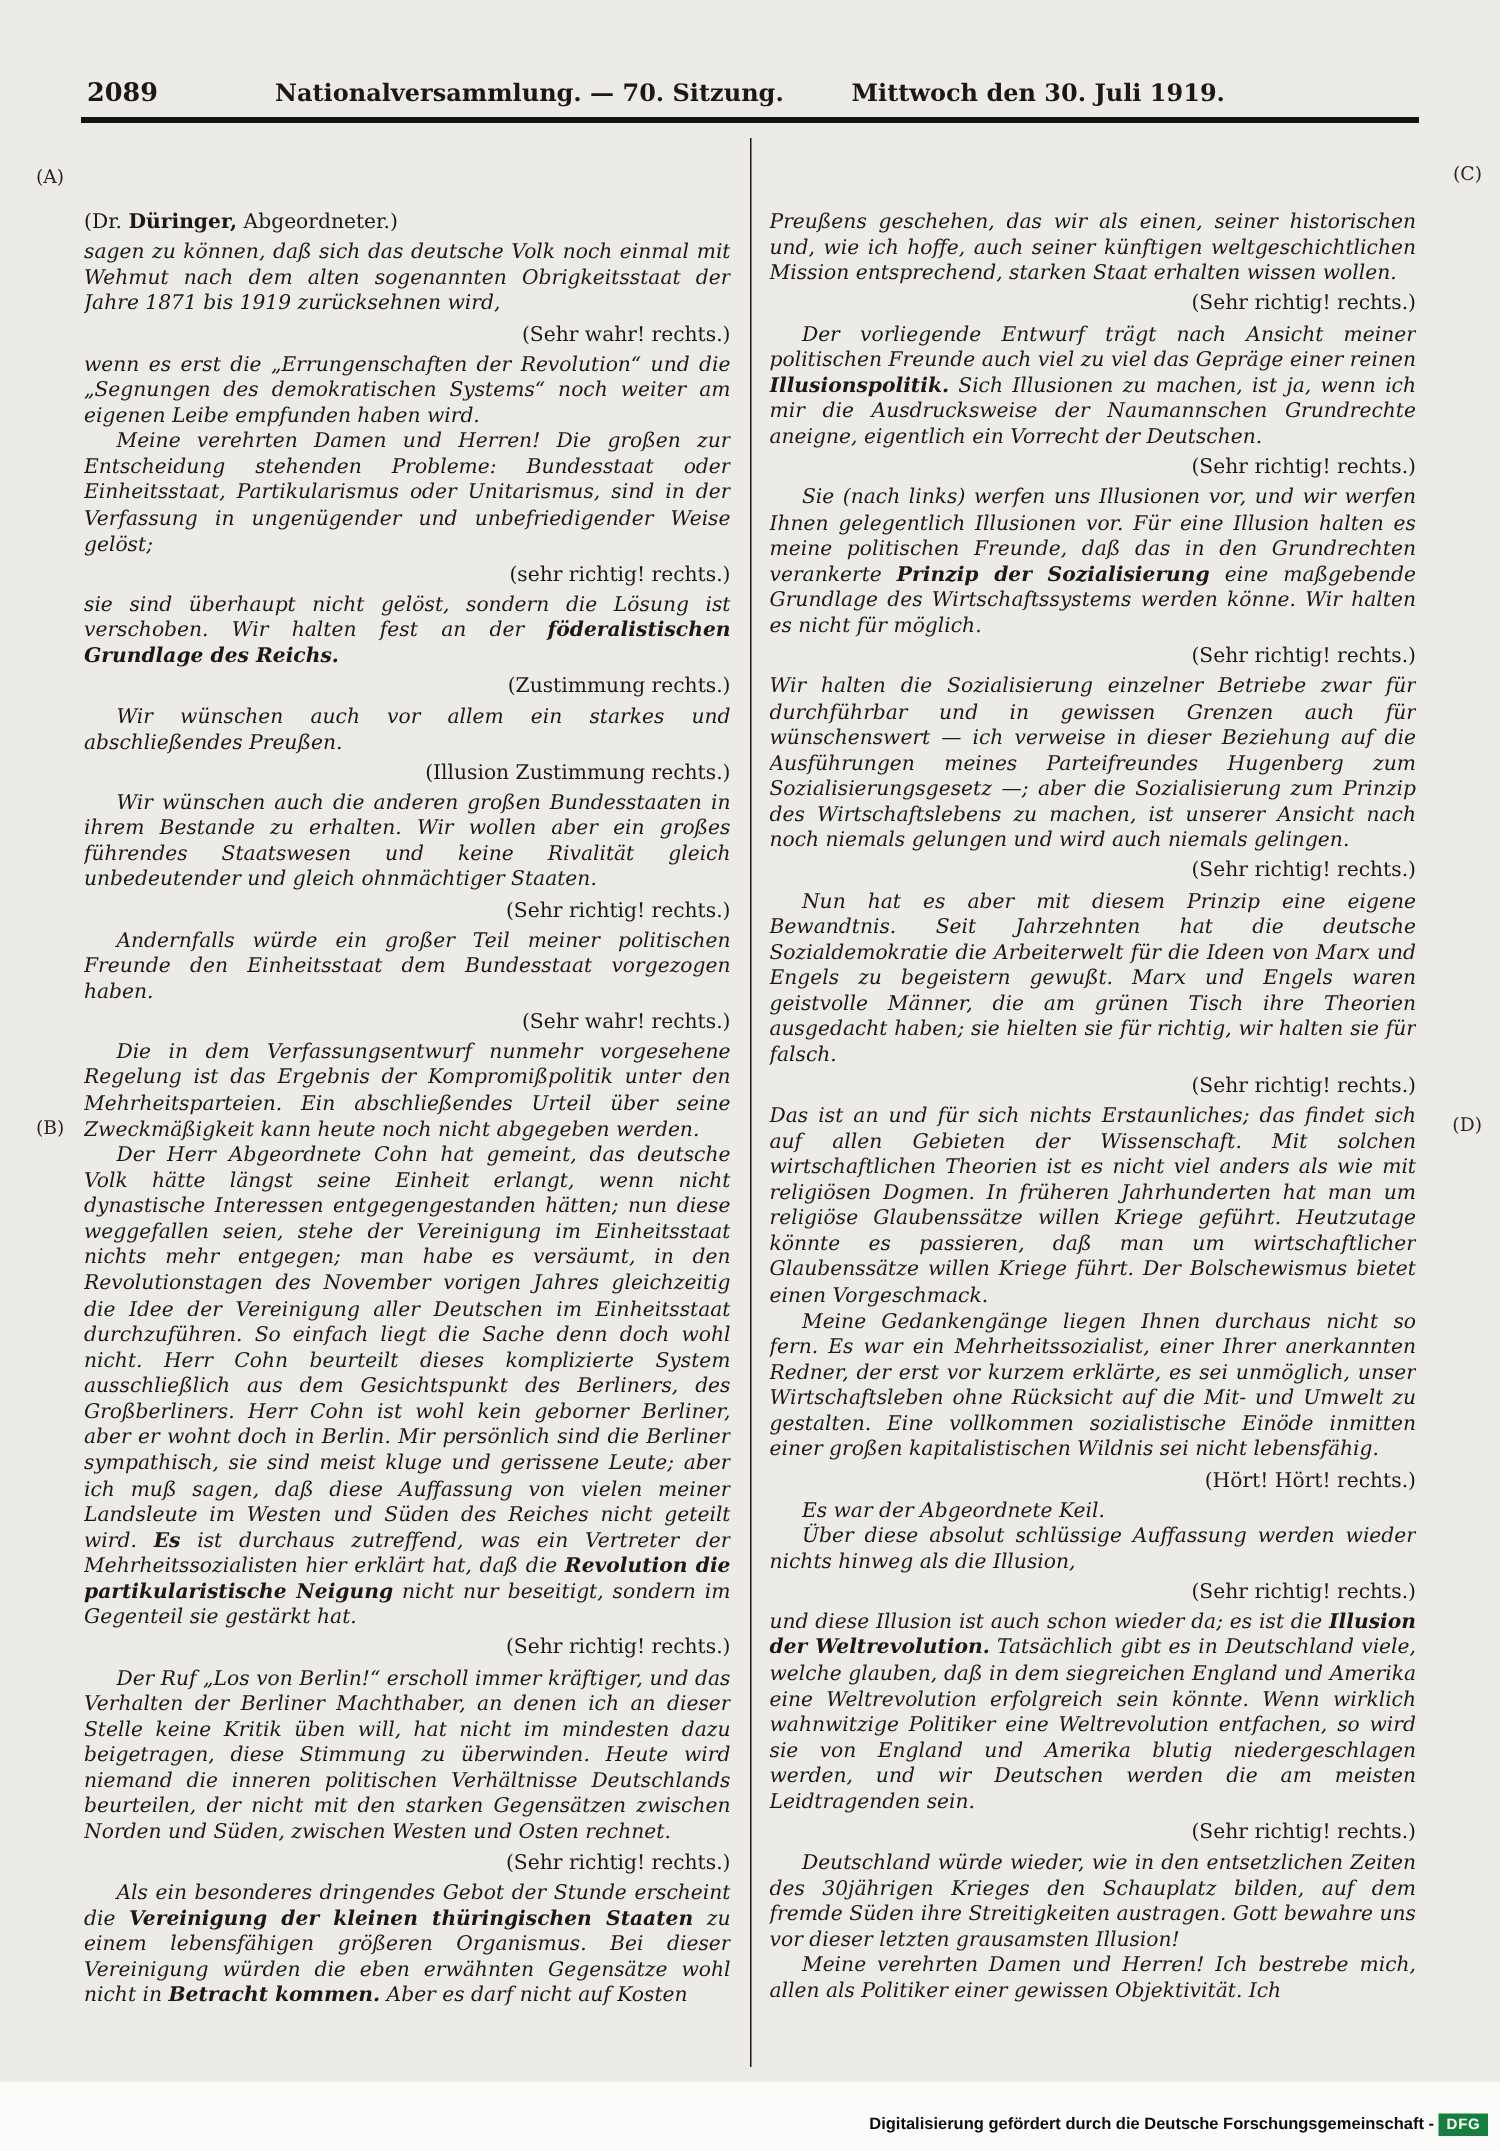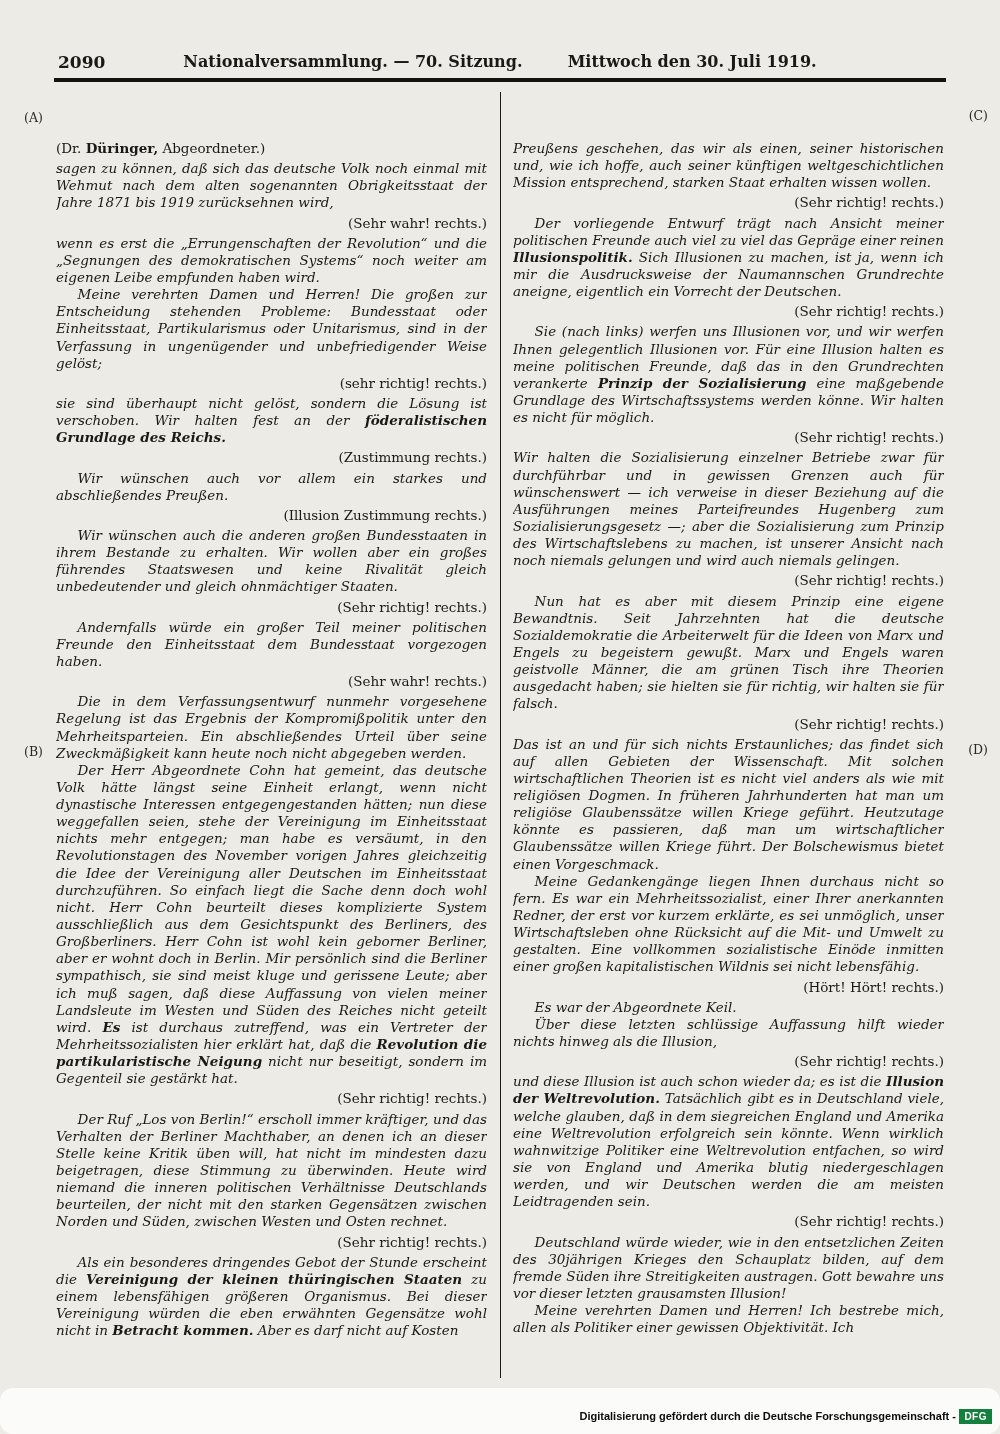--- a/index.html
+++ b/index.html
@@ -43,21 +43,20 @@
     position:absolute; font-size:12.5px; color:#2a2622;
     font-family:"DejaVu Serif", serif;
   }
   .m-a { left:24px; top:110px; }
   .m-b { left:24px; top:744px; }
   .m-c { right:12px; top:108px; }
   .m-d { right:12px; top:742px; }
   .footer-strip {
     position:absolute; left:0; right:0; bottom:0; height:46px;
     background:#fbfbfa;
-    border-radius:13px;
   }
   .credit {
     position:absolute; right:44px; bottom:12px;
     font-family:"Liberation Sans", sans-serif;
     font-size:11px; font-weight:bold; color:#0c0c0c;
     white-space:nowrap;
   }
   .dfg {
     position:absolute; right:8px; bottom:10px;
     display:inline-block;
@@ -66,21 +65,21 @@
     font-size:10px; font-weight:bold;
     padding:2px 5px; letter-spacing:0.5px;
   }
 </style>
 </head>
 <body>
 
 <div class="page">
 
   <div class="header">
-    <span class="pagenum">2090</span>
+    <span class="pagenum">2089</span>
     <span class="htitle-wrap">
       <span>Nationalversammlung. — 70. Sitzung.</span>
       <span class="htitle-gap"></span>
       <span>Mittwoch den 30. Juli 1919.</span>
     </span>
   </div>
 
   <div class="rule"></div>
 
   <div class="columns">
@@ -115,21 +114,21 @@
         <div class="para body indent">Sie (nach links) werfen uns Illusionen vor, und wir werfen Ihnen gelegentlich Illusionen vor. Für eine Illusion halten es meine politischen Freunde, daß das in den Grundrechten verankerte <b>Prinzip der Sozialisierung</b> eine maßgebende Grundlage des Wirtschaftssystems werden könne. Wir halten es nicht für möglich.</div>
         <div class="para inter">(Sehr richtig! rechts.)</div>
         <div class="para body">Wir halten die Sozialisierung einzelner Betriebe zwar für durchführbar und in gewissen Grenzen auch für wünschenswert — ich verweise in dieser Beziehung auf die Ausführungen meines Parteifreundes Hugenberg zum Sozialisierungsgesetz —; aber die Sozialisierung zum Prinzip des Wirtschaftslebens zu machen, ist unserer Ansicht nach noch niemals gelungen und wird auch niemals gelingen.</div>
         <div class="para inter">(Sehr richtig! rechts.)</div>
         <div class="para body indent">Nun hat es aber mit diesem Prinzip eine eigene Bewandtnis. Seit Jahrzehnten hat die deutsche Sozialdemokratie die Arbeiterwelt für die Ideen von Marx und Engels zu begeistern gewußt. Marx und Engels waren geistvolle Männer, die am grünen Tisch ihre Theorien ausgedacht haben; sie hielten sie für richtig, wir halten sie für falsch.</div>
         <div class="para inter">(Sehr richtig! rechts.)</div>
         <div class="para body">Das ist an und für sich nichts Erstaunliches; das findet sich auf allen Gebieten der Wissenschaft. Mit solchen wirtschaftlichen Theorien ist es nicht viel anders als wie mit religiösen Dogmen. In früheren Jahrhunderten hat man um religiöse Glaubenssätze willen Kriege geführt. Heutzutage könnte es passieren, daß man um wirtschaftlicher Glaubenssätze willen Kriege führt. Der Bolschewismus bietet einen Vorgeschmack.</div>
         <div class="para body indent">Meine Gedankengänge liegen Ihnen durchaus nicht so fern. Es war ein Mehrheitssozialist, einer Ihrer anerkannten Redner, der erst vor kurzem erklärte, es sei unmöglich, unser Wirtschaftsleben ohne Rücksicht auf die Mit- und Umwelt zu gestalten. Eine vollkommen sozialistische Einöde inmitten einer großen kapitalistischen Wildnis sei nicht lebensfähig.</div>
         <div class="para inter">(Hört! Hört! rechts.)</div>
         <div class="para body indent">Es war der Abgeordnete Keil.</div>
-        <div class="para body indent">Über diese letzten schlüssige Auffassung hilft wieder nichts hinweg als die Illusion,</div>
+        <div class="para body indent">Über diese absolut schlüssige Auffassung werden wieder nichts hinweg als die Illusion,</div>
         <div class="para inter">(Sehr richtig! rechts.)</div>
         <div class="para body">und diese Illusion ist auch schon wieder da; es ist die <b>Illusion der Weltrevolution.</b> Tatsächlich gibt es in Deutschland viele, welche glauben, daß in dem siegreichen England und Amerika eine Weltrevolution erfolgreich sein könnte. Wenn wirklich wahnwitzige Politiker eine Weltrevolution entfachen, so wird sie von England und Amerika blutig niedergeschlagen werden, und wir Deutschen werden die am meisten Leidtragenden sein.</div>
         <div class="para inter">(Sehr richtig! rechts.)</div>
         <div class="para body indent">Deutschland würde wieder, wie in den entsetzlichen Zeiten des 30jährigen Krieges den Schauplatz bilden, auf dem fremde Süden ihre Streitigkeiten austragen. Gott bewahre uns vor dieser letzten grausamsten Illusion!</div>
         <div class="para body indent">Meine verehrten Damen und Herren! Ich bestrebe mich, allen als Politiker einer gewissen Objektivität. Ich</div>
       </div>
   </div>
 
   <span class="marker m-a">(A)</span>
   <span class="marker m-b">(B)</span>

